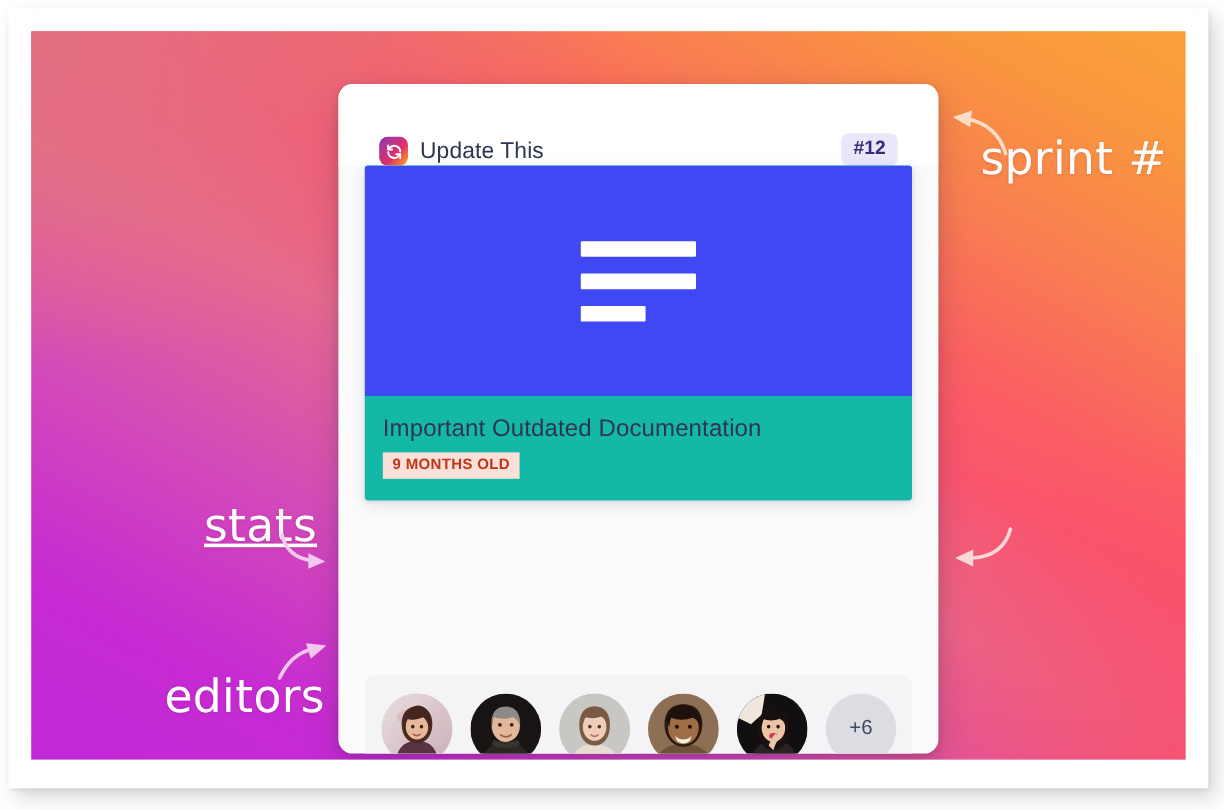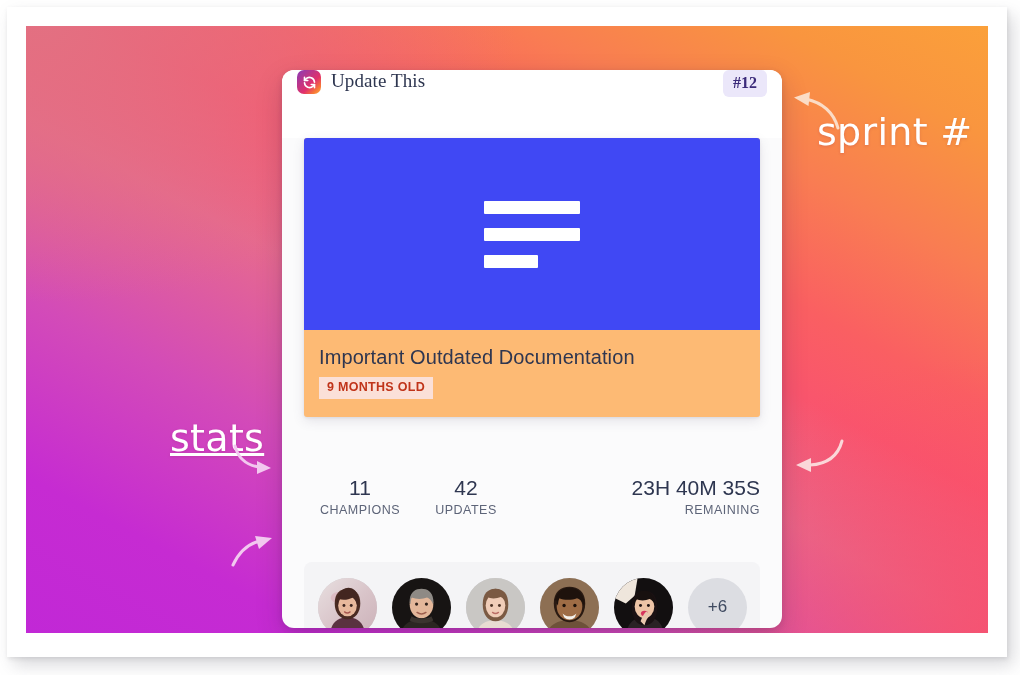--- a/index.html
+++ b/index.html
@@ -79,24 +79,23 @@
     overflow: hidden;
   }
 
   
   #card-header {
     position: absolute;
     left: 0; top: 0;
     width: 100%;
     height: 68px;
     display: flex;
-    align-items: flex-start;
-    padding: 0 15px;
+    align-items: flex-end;
+    padding: 0 34px;
     background: #ffffff;
-    font-family: Liberation Serif, serif;
   }
   #app-logo {
     width: 24px; height: 24px;
     border-radius: 7px;
     background: linear-gradient(135deg, #8a3ab9 0%, #c13584 38%, #e1306c 60%, #f77737 82%, #fcaf45 100%);
     display: flex; align-items: center; justify-content: center;
     flex: 0 0 auto;
   }
   #app-logo svg { display:block; }
   #app-title {
@@ -117,21 +116,21 @@
     line-height: 1;
   }
 
   
   #content-block {
     position: absolute;
     left: 22px;
     top: 68px;
     width: 456px;
     height: 279px;
-    background: #fdba74;
+    background: #14b8a6;
     border-radius: 3px;
     box-shadow: 0 4px 12px rgba(80,70,100,0.13),
                 0 1px 3px rgba(80,70,100,0.10);
     overflow: hidden;
   }
   #hero {
     position: relative;
     width: 100%;
     height: 192px;
     background: #4048f4;
@@ -282,34 +281,20 @@
           <div class="hero-bar b1"></div>
           <div class="hero-bar b2"></div>
           <div class="hero-bar b3"></div>
         </div>
         <div id="doc-meta">
           <div id="doc-title">Important Outdated Documentation</div>
           <div id="age-badge">9 MONTHS OLD</div>
         </div>
       </div>
 
-      <div id="stats">
-        <div class="stat champions">
-          <div class="num">11</div>
-          <div class="cap">CHAMPIONS</div>
-        </div>
-        <div class="stat updates">
-          <div class="num">42</div>
-          <div class="cap">UPDATES</div>
-        </div>
-        <div class="stat countdown">
-          <div class="num">23H 40M 35S</div>
-          <div class="cap">REMAINING</div>
-        </div>
-      </div>
 
       <div id="editors-panel">
 
         <div class="avatar">
           <svg viewBox="0 0 60 60" preserveAspectRatio="xMidYMid slice">
             <defs>
               <linearGradient id="a1bg" x1="0" y1="0" x2="1" y2="1">
                 <stop offset="0%" stop-color="#e8dfe0"></stop>
                   <stop offset="55%" stop-color="#d8c3c8"></stop>
                   <stop offset="100%" stop-color="#cbb0b8"></stop>
@@ -401,20 +386,21 @@
     </div>
 
     <div class="annot" id="annot-stats">stats</div>
     <div class="arrow" id="arrow-stats">
       <svg width="42" height="34" viewBox="0 0 42 34" fill="none">
         <path d="M3 2C6 14 14 21 27 23" stroke="#f2c8ef" stroke-width="3" stroke-linecap="round"></path>
         <path d="M39 24 L25 30 L25 17 Z" fill="#f2c8ef"></path>
       </svg>
     </div>
 
+    <div class="annot" id="annot-editors">editors</div>
     <div class="arrow" id="arrow-editors">
       <svg width="44" height="36" viewBox="0 0 44 36" fill="none">
         <path d="M2 33C8 20 16 12 29 9" stroke="#f2c8ef" stroke-width="3" stroke-linecap="round"></path>
         <path d="M41 6 L28 17 L24 4 Z" fill="#f2c8ef"></path>
       </svg>
     </div>
 
   </div>
 </div>
 

